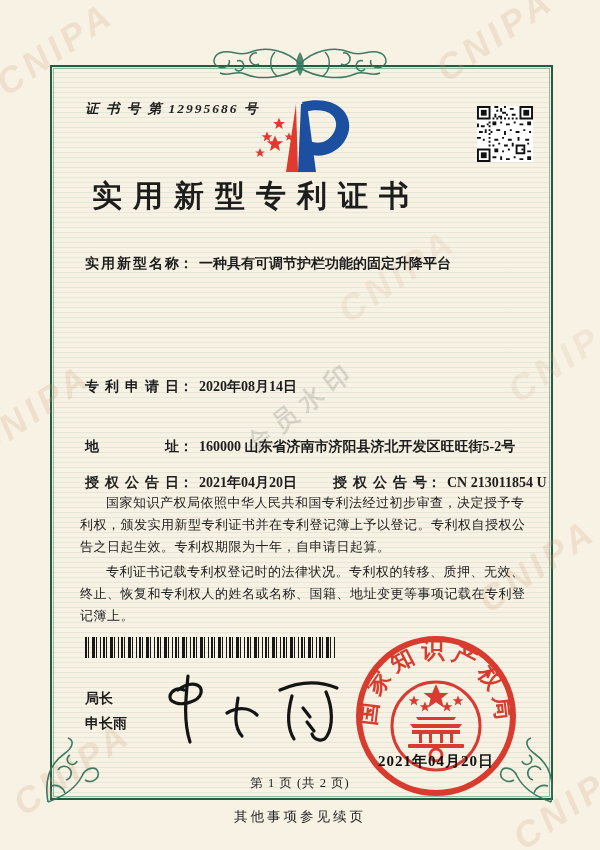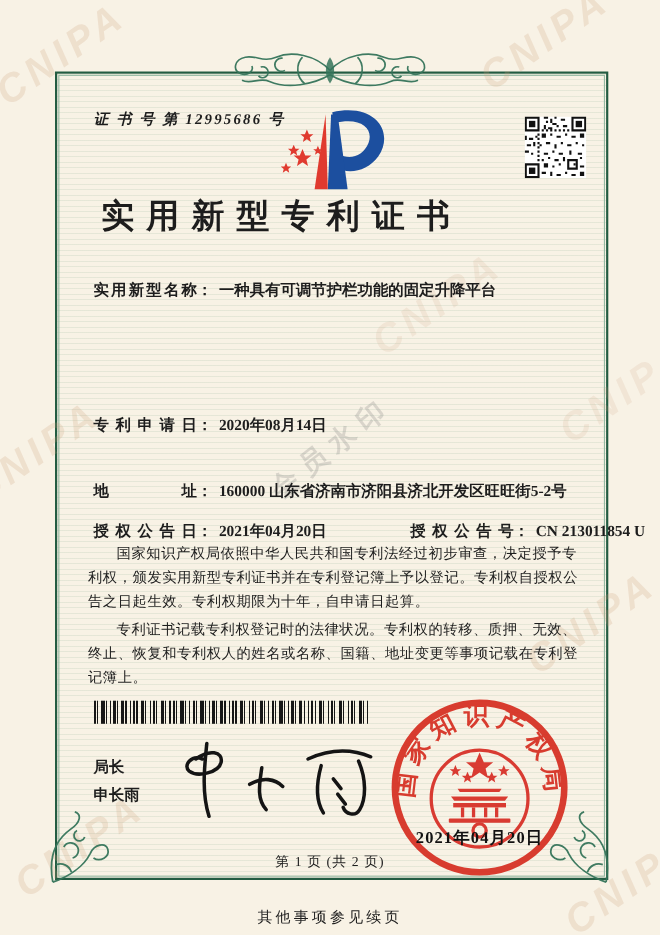--- a/index.html
+++ b/index.html
@@ -26,21 +26,21 @@
   .cert-no{position:absolute;left:85px;top:100px;font-size:13.5px;font-weight:700;letter-spacing:2px;font-style:italic;}
   .logo{position:absolute;left:240px;top:96px;}
   .qr{position:absolute;left:477px;top:106px;}
   .title{position:absolute;left:0;top:176px;width:501px;text-align:center;
          font-size:30px;font-weight:700;letter-spacing:11px;text-indent:11px;}
 
   
   .frow{position:absolute;left:85px;width:450px;font-size:14px;font-weight:700;white-space:nowrap;}
   .flabel{display:inline-block;width:94px;text-align:justify;text-align-last:justify;vertical-align:bottom;}
   .colon{margin-right:6px;}
-  .pair2{position:absolute;left:248px;top:0;margin-left:40px;}
+  .pair2{position:absolute;left:248px;top:0;}
 
   
   .paras{position:absolute;left:80px;top:492px;width:447px;font-size:13px;line-height:22px;}
   .paras p{margin:0 0 3px 0;text-indent:2em;letter-spacing:0.5px;}
 
   
   .barcode{position:absolute;left:85px;top:637px;width:250px;height:21px;
     background:repeating-linear-gradient(90deg,
       #161616 0 2px, rgba(0,0,0,0) 2px 3px,
       #161616 3px 4px, rgba(0,0,0,0) 4px 7px,
@@ -49,21 +49,21 @@
       #161616 15px 16px, rgba(0,0,0,0) 16px 18px);}
 
   
   .signer{position:absolute;left:85px;top:687px;font-family:Liberation Mono, monospace;
           font-size:14px;font-weight:700;line-height:25px;}
   .signature{position:absolute;left:150px;top:668px;}
   .seal{position:absolute;left:350px;top:630px;opacity:0.9;}
   .seal-date{position:absolute;left:350px;top:752px;width:172px;text-align:center;
              font-size:15px;font-weight:700;letter-spacing:1px;color:#111;}
   .pagenum{position:absolute;left:0;top:775px;width:600px;text-align:center;font-size:12.5px;letter-spacing:1px;}
-  .footnote{position:absolute;left:0;top:808px;width:600px;text-align:center;font-size:13.5px;letter-spacing:3px;margin-top:17px;}
+  .footnote{position:absolute;left:0;top:808px;width:600px;text-align:center;font-size:13.5px;letter-spacing:3px;}
 
   .orn{position:absolute;}
 </style>
 </head>
 <body>
 
 <div class="page">
 
   <div class="frame"></div>
 

